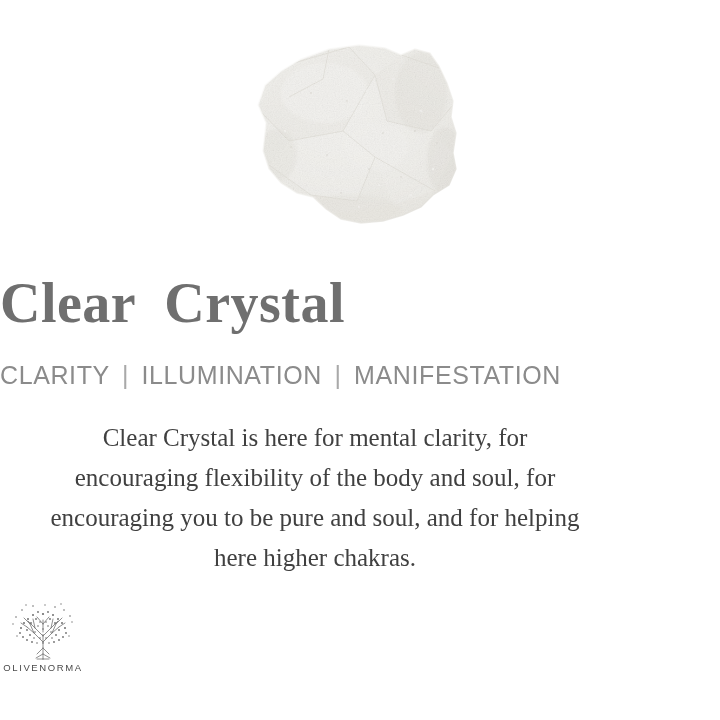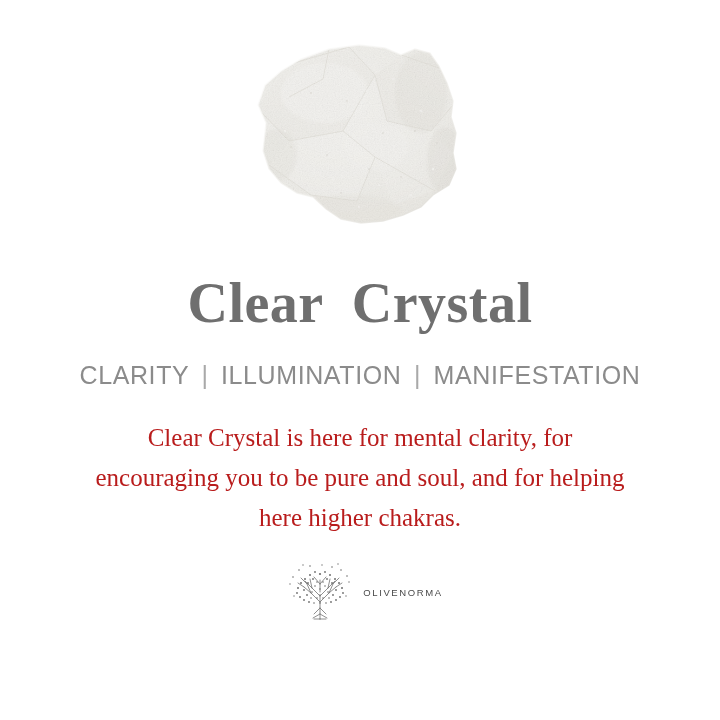--- a/index.html
+++ b/index.html
@@ -15,21 +15,21 @@
     -webkit-font-smoothing: antialiased;
   }
 
   .page {
     position: relative;
     width: 720px;
     height: 703px;
     background: #ffffff;
     display: flex;
     flex-direction: column;
-    align-items: center;
+    align-items: flex-start;
   }
 
   
   .hero {
     position: relative;
     width: 720px;
     height: 275px;
     display: flex;
     align-items: center;
     justify-content: center;
@@ -81,33 +81,34 @@
 
   
   .body-copy {
     margin: 0;
     padding: 0;
     margin-top: 28px;
     width: 630px;
     font-family: "Liberation Serif", "DejaVu Serif", serif;
     font-size: 25px;
     font-weight: 400;
-    color: #b91c1c;
+    color: #404040;
     line-height: 40px;
     text-align: center;
   }
   .body-copy .line {
     display: block;
     white-space: nowrap;
   }
 
   
   .brand {
     margin-top: 24px;
     display: flex;
+    flex-direction: column;
     align-items: center;
   }
   .brand-mark {
     display: block;
     width: 86px;
     height: 58px;
   }
   .brand-name {
     margin-top: 2px;
     font-family: "Liberation Sans", sans-serif;
@@ -247,20 +248,21 @@
   <div class="subtitle">
     <span>CLARITY</span>
     <span class="sep">|</span>
     <span>ILLUMINATION</span>
     <span class="sep">|</span>
     <span>MANIFESTATION</span>
   </div>
 
   <p class="body-copy">
     <span class="line">Clear Crystal is here for mental clarity, for</span>
+    <span class="line">encouraging flexibility of the body and soul, for</span>
     <span class="line">encouraging you to be pure and soul, and for helping</span>
     <span class="line">here higher chakras.</span>
   </p>
 
   <div class="brand">
     <svg class="brand-mark" viewBox="0 0 86 58">
       <g stroke="#6a6a6a" stroke-width="0.75" fill="none" stroke-linecap="round">
 
         <path d="M43,57 L43,34"></path>
         <path d="M43,57 L37,57 M43,57 L49,57"></path>

